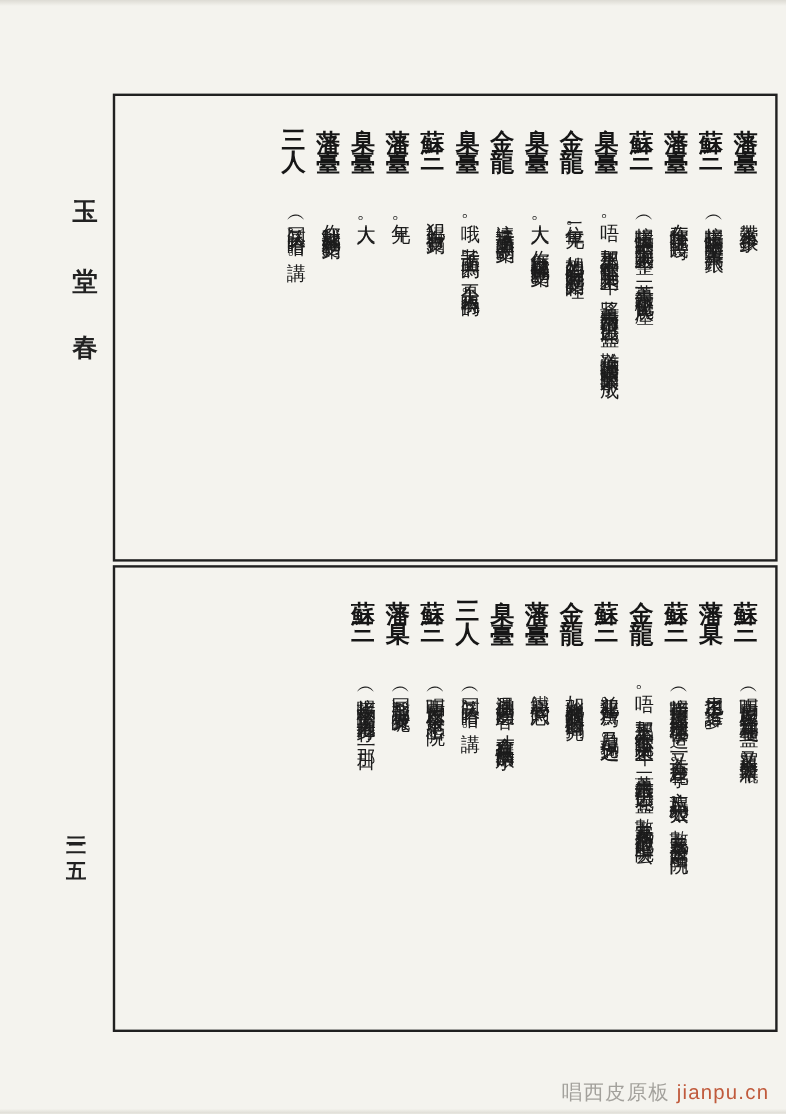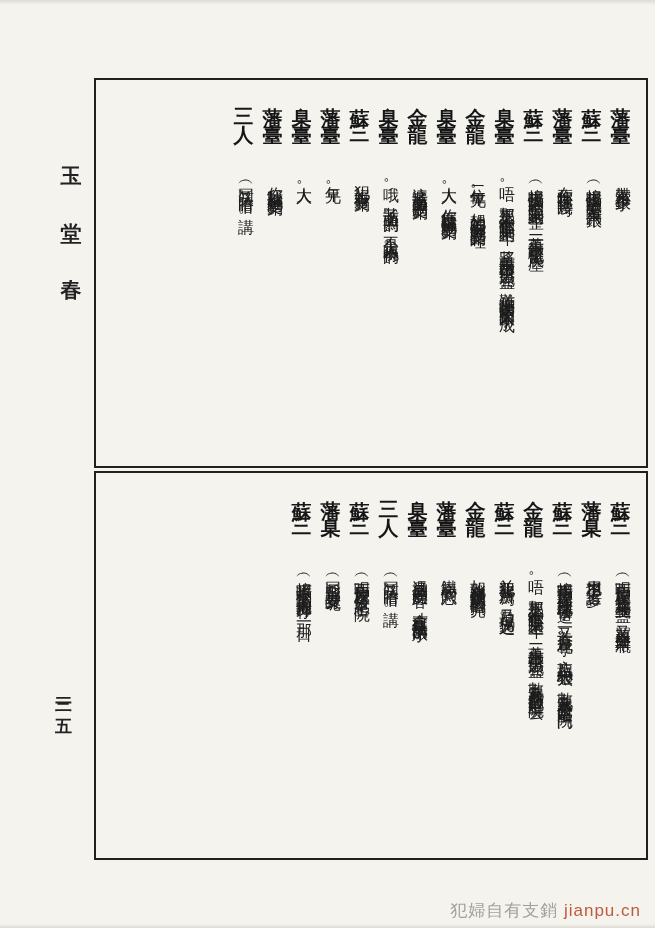--- a/index.html
+++ b/index.html
@@ -191,17 +191,17 @@
   </div>
   <div class="col">
     <span class="role">蘇三</span>
     <span class="line">（接唱原板）關王廟內把身存。那一日</span>
   </div>
 </div>
 
 <div class="page-num">三一五</div>
 
 <div class="watermark">
-  <span class="wm-name">犯婦自有支銷</span>
+  <span class="wm-name">唱西皮原板</span>
   <span class="wm-url">jianpu.cn</span>
 </div>
 
 <div class="scan-shade-bottom"></div>
 
 </body></html>

